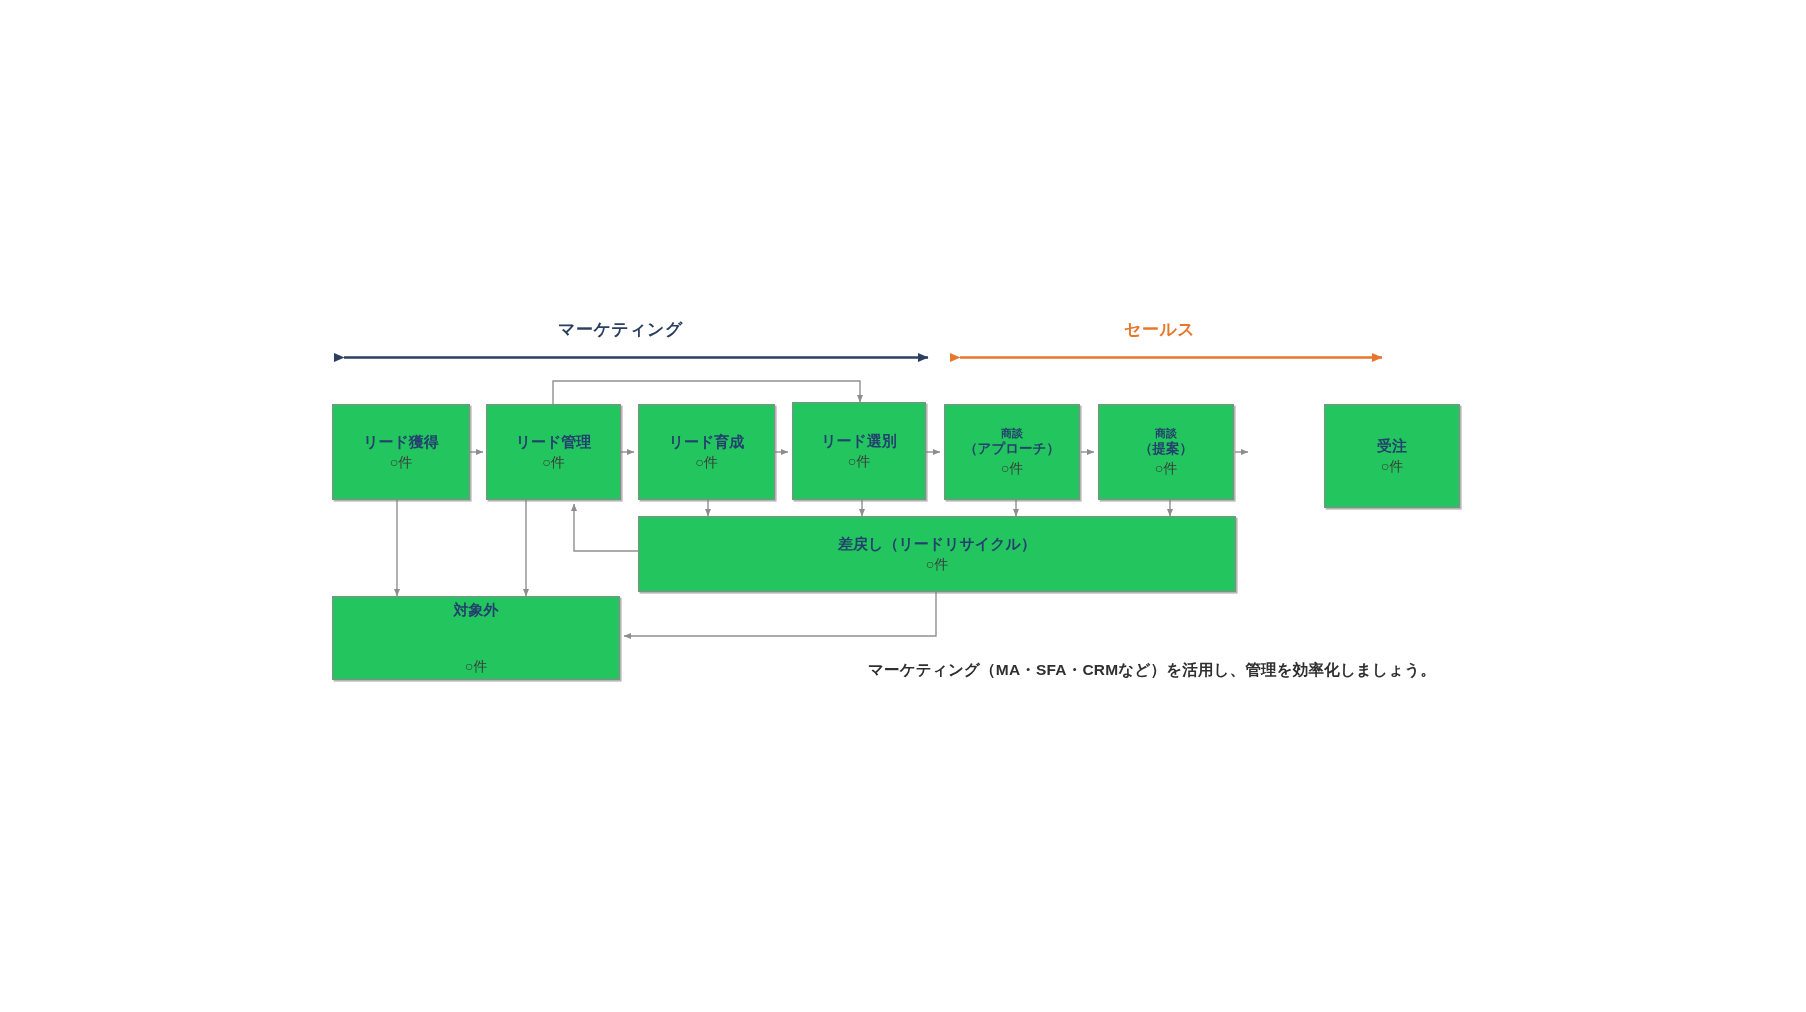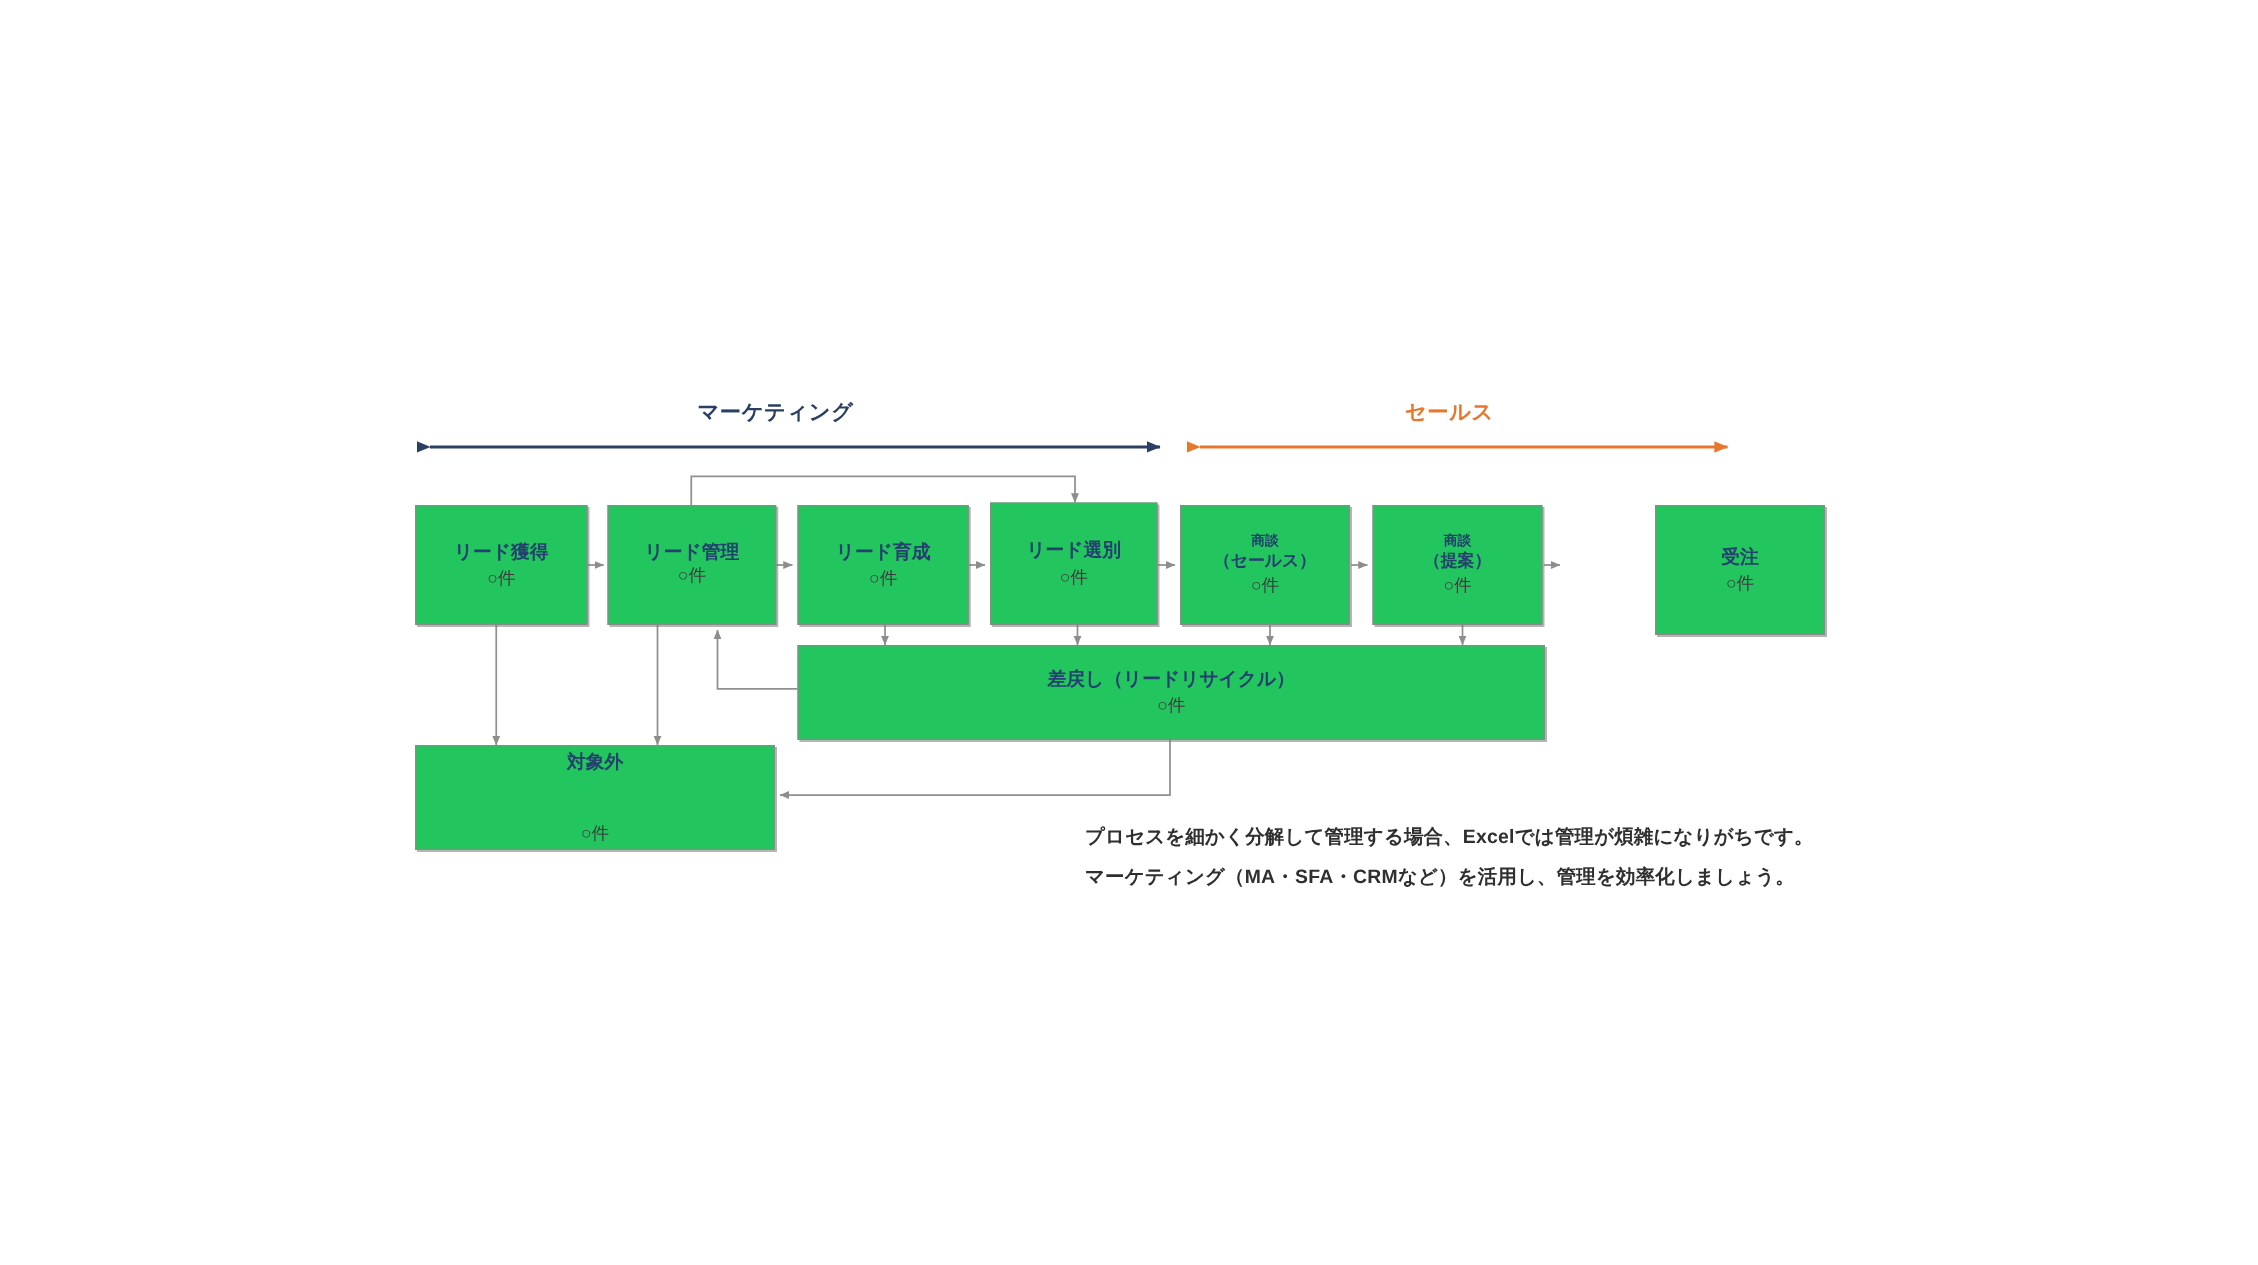--- a/index.html
+++ b/index.html
@@ -166,38 +166,38 @@
     </g>
 
     <path d="M 936,592 L 936,636 L 624,636" stroke="#909090" stroke-width="1.4" fill="none" marker-end="url(#ah-gray)"></path>
   </svg>
 
   <div class="node" style="left:332px; top:404px; width:138px; height:96px;">
     <div class="title">リード獲得</div>
     <div class="count">○件</div>
   </div>
 
-  <div class="node" style="left:486px; top:404px; width:135px; height:96px;font-family:Liberation Serif, serif;">
+  <div class="node" style="left:486px; top:404px; width:135px; height:96px;">
     <div class="title">リード管理</div>
     <div class="count">○件</div>
   </div>
 
   <div class="node" style="left:638px; top:404px; width:137px; height:96px;">
     <div class="title">リード育成</div>
     <div class="count">○件</div>
   </div>
 
   <div class="node" style="left:792px; top:402px; width:134px; height:98px;">
     <div class="title">リード選別</div>
     <div class="count">○件</div>
   </div>
 
   <div class="node" style="left:944px; top:404px; width:136px; height:96px;">
     <div class="title small">商談</div>
-    <div class="subtitle">（セールス）</div>
+    <div class="subtitle">（アプローチ）</div>
     <div class="count">○件</div>
   </div>
 
   <div class="node" style="left:1098px; top:404px; width:136px; height:96px;">
     <div class="title small">商談</div>
     <div class="subtitle">（提案）</div>
     <div class="count">○件</div>
   </div>
 
   <div class="node" style="left:1324px; top:404px; width:136px; height:104px;align-items:center;">
@@ -209,17 +209,16 @@
     <div class="title">差戻し（リードリサイクル）</div>
     <div class="count">○件</div>
   </div>
 
   <div class="node" style="left:332px; top:596px; width:288px; height:84px;gap:36px;">
     <div class="title">対象外</div>
     <div class="count">○件</div>
   </div>
 
   <div id="note">
-    <p>プロセスを細かく分解して管理する場合、Excelでは管理が煩雑になりがちです。</p>
     <p>マーケティング（MA・SFA・CRMなど）を活用し、管理を効率化しましょう。</p>
   </div>
 
 </div>
 
 </body></html>

